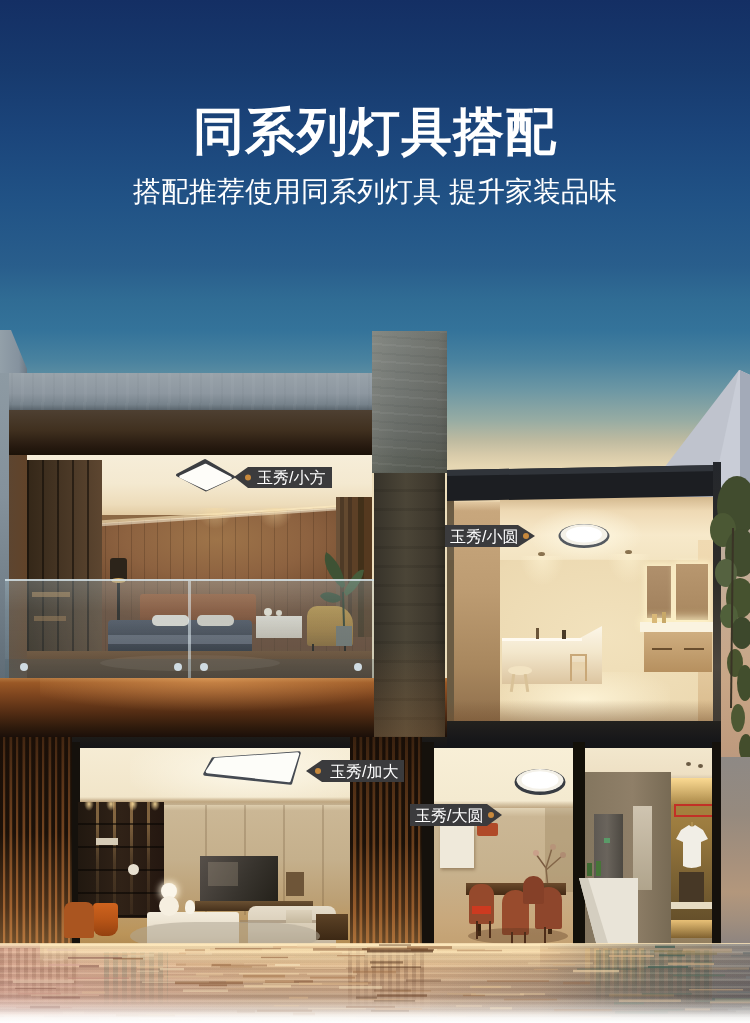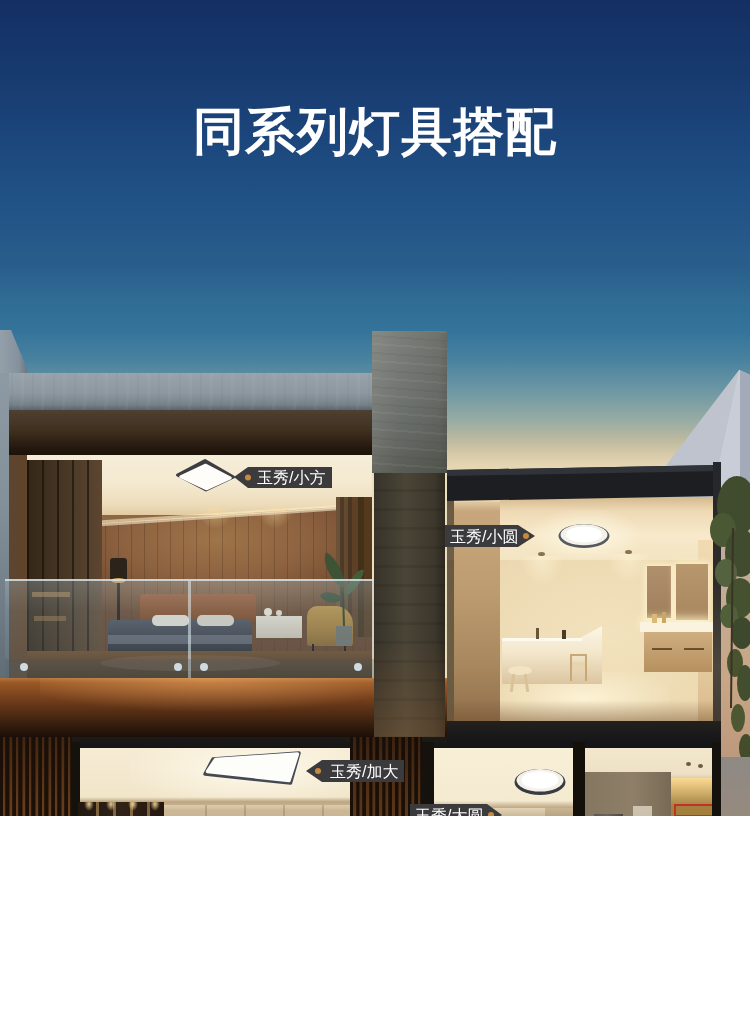--- a/index.html
+++ b/index.html
@@ -1,29 +1,31 @@
 <!DOCTYPE html>
 <html><head>
 <meta charset="utf-8">
 <style>
   html,body{margin:0;padding:0;background:#fff;}
-  .page{position:relative;width:750px;height:816px;overflow:hidden;
+  .page{position:relative;width:750px;height:1023px;overflow:hidden;
         font-family:"Liberation Sans",sans-serif;}
   .abs{position:absolute;}
 </style>
 </head>
 <body>
 <div class="page">
 
   <div class="abs" style="left:0;top:0;width:750px;height:1023px;
     background:linear-gradient(180deg,#142f64 0%,#173a6e 7%,#1b457b 13%,#215386 20%,#295e8c 26%,#306c94 29.3%,#34739a 32.3%,#49829f 35.2%,#6c97a4 38.1%,#97aca3 41.1%,#bdbaa0 43%,#d8cbaa 44.5%,#e5d6b2 45.5%,#ecddbb 47%,#eedfbc 100%);"></div>
 
   <div class="abs" style="left:0;top:98px;width:750px;text-align:center;color:#ffffff;
     font-size:51px;font-weight:bold;letter-spacing:1px;">同系列灯具搭配</div>
 
+  <div class="abs" style="left:0;top:173px;width:750px;text-align:center;color:#ffffff;
+    font-size:28px;letter-spacing:0px;">搭配推荐使用同系列灯具 提升家装品味</div>
 
   <svg class="abs" style="left:660px;top:365px;" width="90" height="395" viewBox="0 0 90 395">
     <polygon points="79,5 90,10 90,395 4,395 4,103" fill="#bfc3cd"></polygon>
     <polygon points="79,5 90,10 90,120 50,140" fill="#c9cdd7"></polygon>
     <polygon points="80,5 90,10 90,395 80,395" fill="#a3aab8"></polygon>
   </svg>
 
   <div class="abs" style="left:721px;top:497px;width:29px;height:453px;
     background:linear-gradient(180deg,#b4aba2 0%,#c4ac96 18%,#c8a686 40%,#bf9b7e 55%,#aa9285 72%,#918683 86%,#7f7b79 100%);"></div>
 

